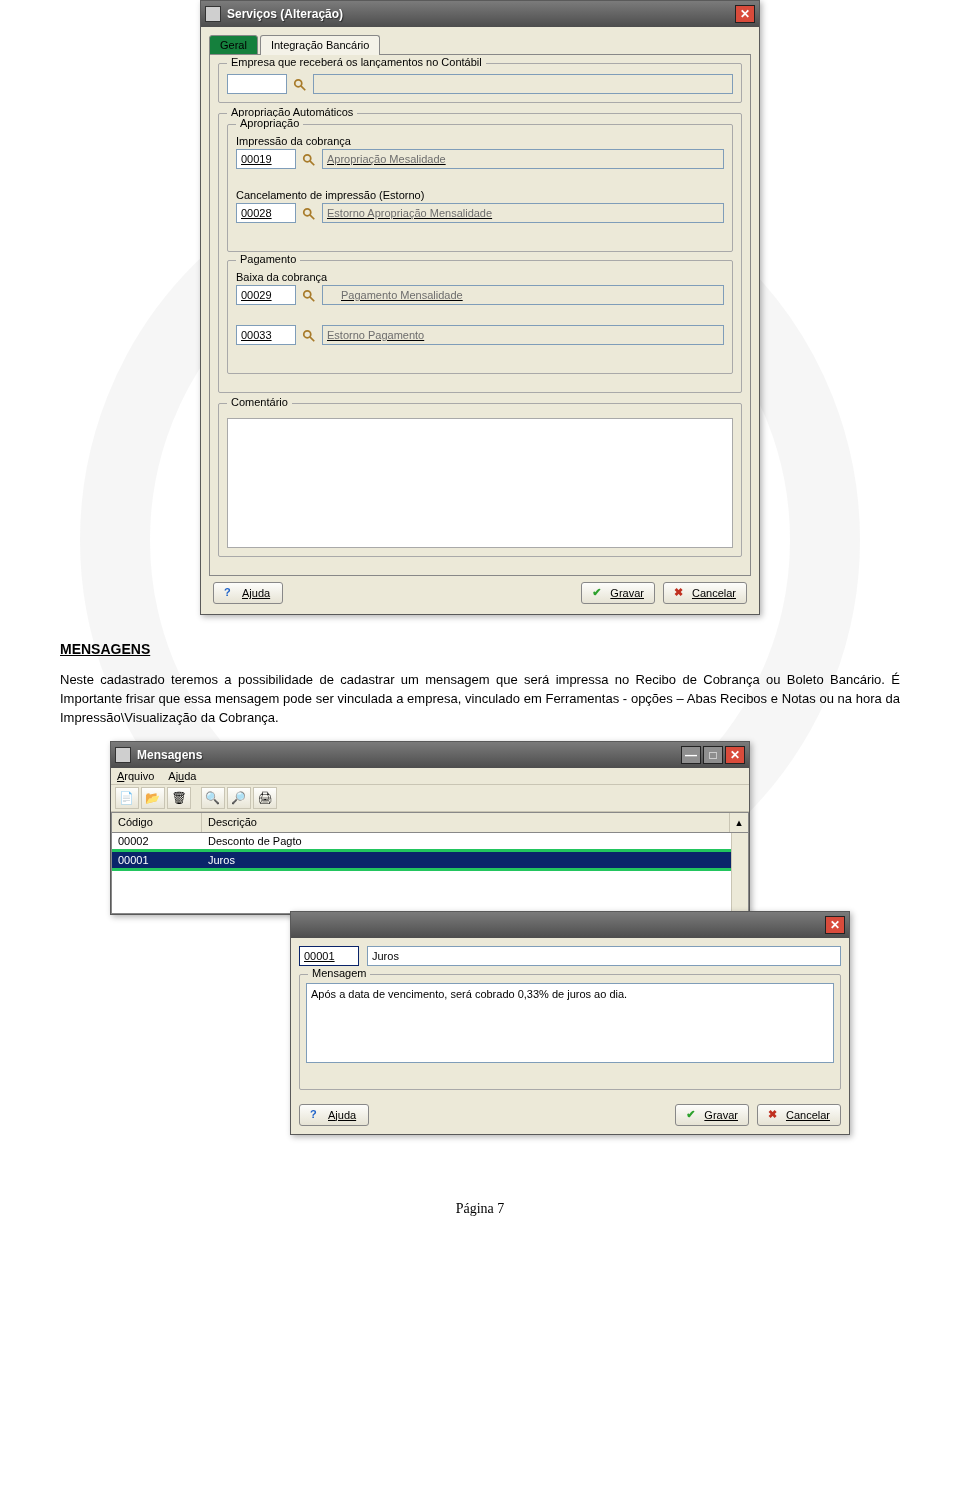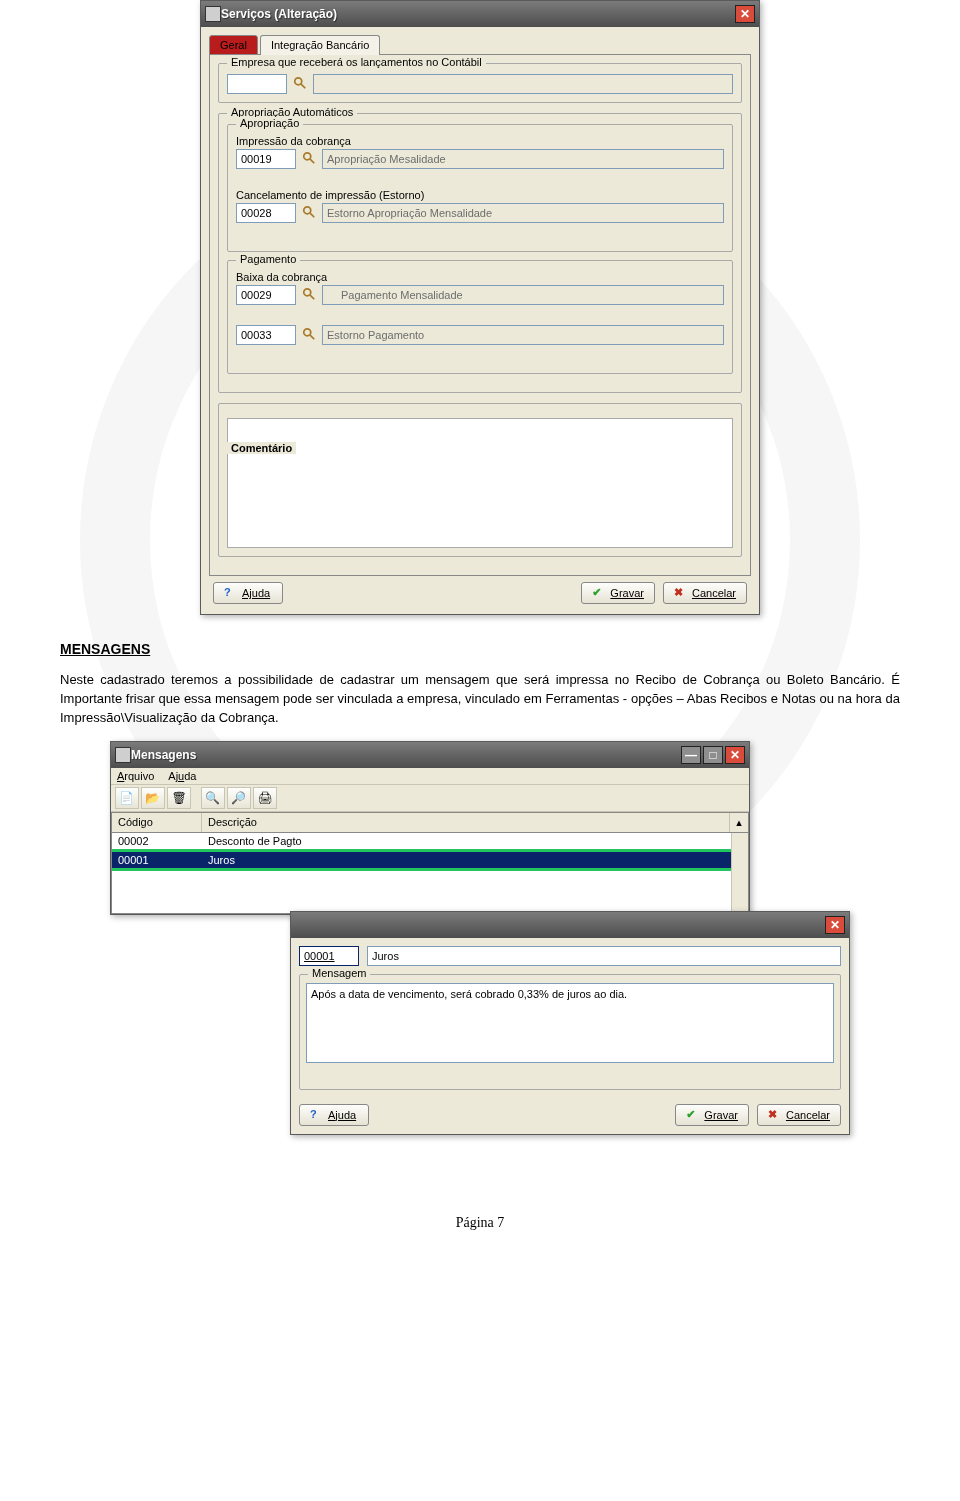--- a/index.html
+++ b/index.html
@@ -38,20 +38,21 @@
     border: 1px solid #5a5a5a;
     background: #ece9d8;
     box-shadow: 2px 2px 6px rgba(0,0,0,.3);
   }
   .titlebar {
     height: 26px;
     background: linear-gradient(#7b7b7b,#4d4d4d);
     display: flex;
     align-items: center;
     padding: 0 4px;
+    gap: 6px;
   }
   .titlebar .ticon {
     width: 16px; height: 16px;
     background: #cfcfcf;
     border: 1px solid #333;
   }
   .titlebar .title {
     color: #fff;
     font-weight: bold;
     font-size: 12px;
@@ -73,21 +74,21 @@
   
   .tabs { display:flex; gap:2px; margin-bottom:-1px; }
   .tab {
     border:1px solid #888;
     border-bottom:none;
     background:#f4f2e8;
     padding:3px 10px;
     font-size:11px;
     border-radius:3px 3px 0 0;
   }
-  .tab.inactive { background:#b91c1c; border-bottom:1px solid #888; }
+  .tab.inactive { background:#15803d; border-bottom:1px solid #888; }
   .tab-content {
     border:1px solid #888;
     background:#ece9d8;
     padding:8px;
   }
 
   
   .gbox {
     border:1px solid #a9a9a9;
     border-radius:2px;
@@ -113,22 +114,23 @@
     padding:2px 4px;
     font-size:11px;
     font-family:inherit;
   }
   .inp.ro { background:#ece9d8; color:#6d6d6d; }
   .code { width:60px; }
   .desc { width:300px; }
 
   .lookup {
     display:flex;
-    align-items:flex-start;
+    align-items:flex-end;
     gap:4px;
+    text-decoration:underline;
   }
   .mag {
     width:18px; height:18px;
     display:inline-flex; align-items:center; justify-content:center;
   }
   .mag svg { width:14px; height:14px; }
 
   .comment-area {
     border:1px solid #a9a9a9;
     background:#fff;
@@ -244,21 +246,21 @@
     padding:4px;
     font-size:11px;
     font-family:inherit;
     resize:none;
   }
 
   .footer {
     text-align:center;
     font-family:"Times New Roman", serif;
     font-size:14px;
-    margin-top:44px;
+    margin-top:30px;
   }
 
   .center { display:flex; justify-content:center; }
 </style>
 </head>
 <body>
 
 <div class="watermark">
     <div class="ring"></div>
   </div>
@@ -354,21 +356,21 @@
                         <line x1="9" y1="9" x2="14" y2="14" stroke="#a87b2a" stroke-width="2"></line>
                       </svg>
                     </span>
                 <input class="inp ro desc" style="flex: 1 1 0%; width: auto;" readonly="" value="Estorno Pagamento">
               </div>
             </div>
           </div>
         </div>
 
         <div class="gbox" style="padding-top:14px;">
-          <span class="legend" style="font-weight:bold;margin-top:46px;">Comentário</span>
+          <span class="legend" style="font-weight:normal;">Comentário</span>
           <div class="comment-area"></div>
         </div>
       </div>
 
       <div class="action-bar">
         <div>
           <span class="btn">
             <span class="bicon icon-help">?</span>
             <span style="text-decoration:underline;">Ajuda</span>
           </span>

